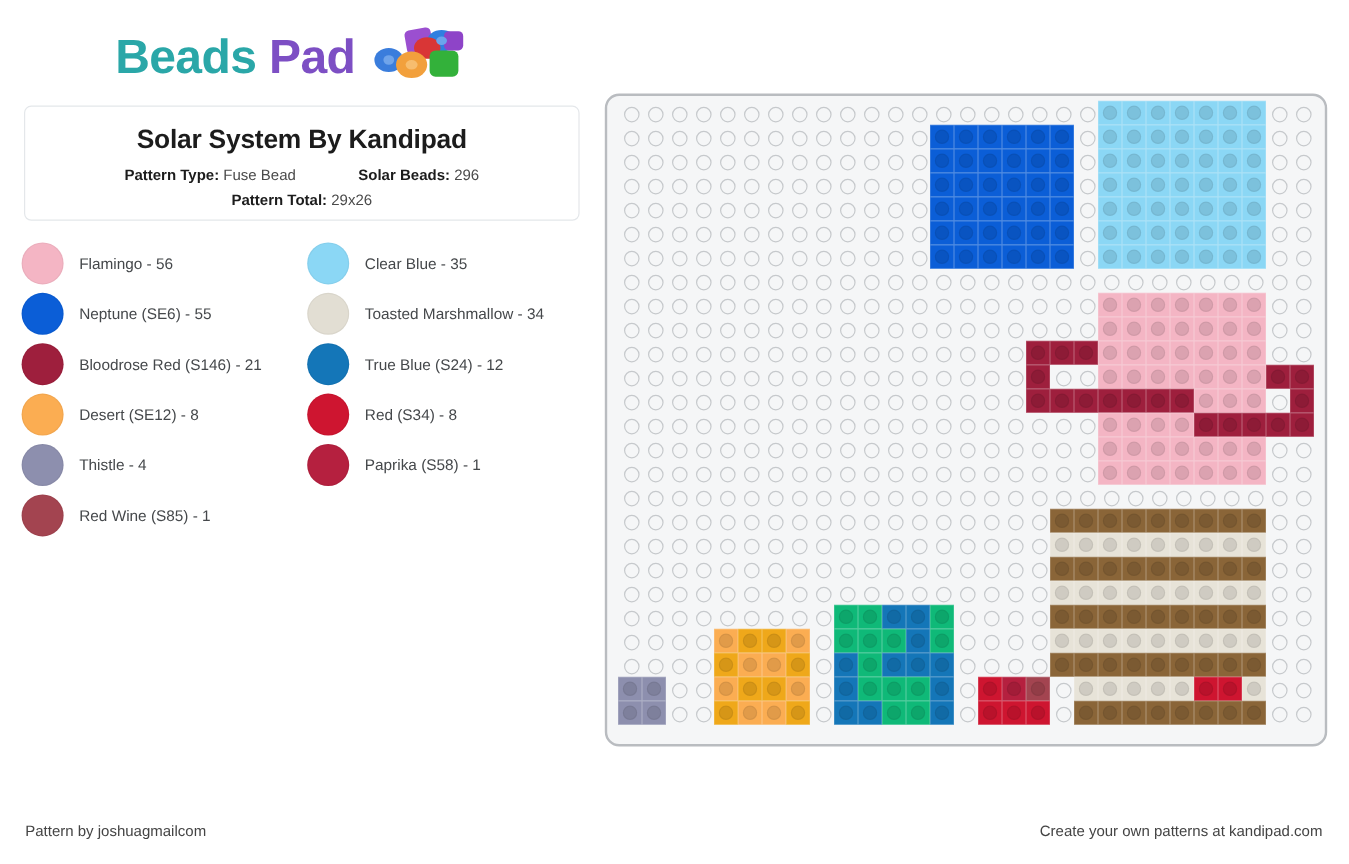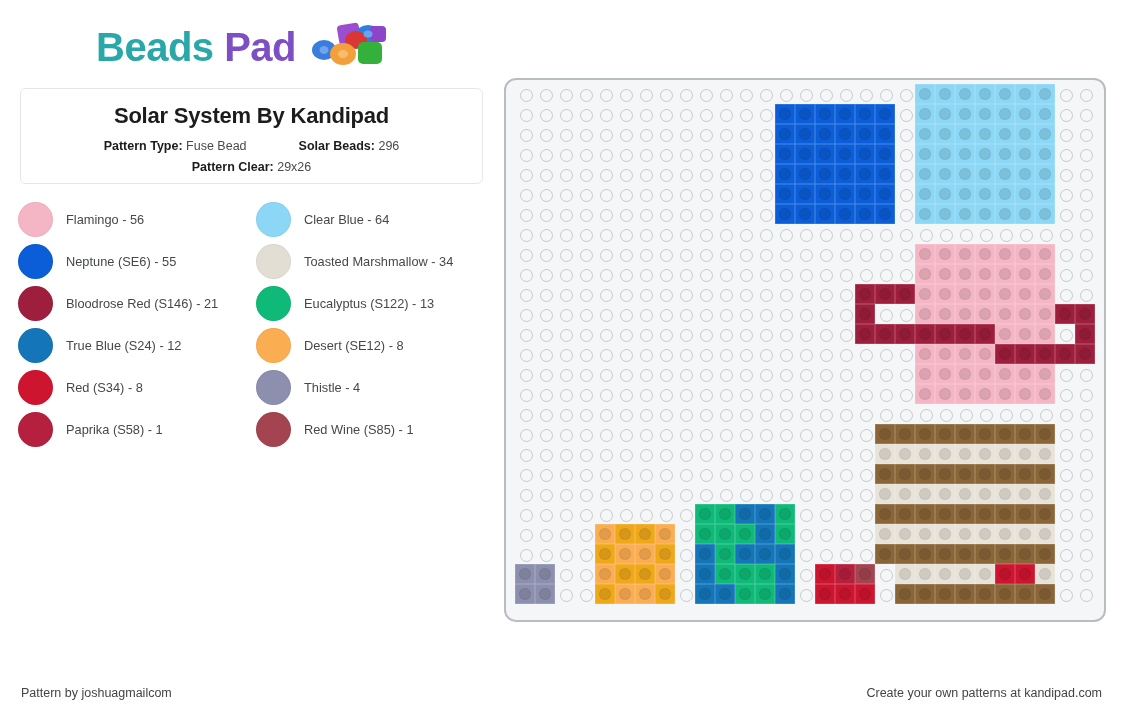--- a/index.html
+++ b/index.html
@@ -157,50 +157,46 @@
           <span class="info-label">Pattern Type:</span>
           <span class="info-value">Fuse Bead</span>
         </div>
         <div class="info-item">
           <span class="info-label">Solar Beads:</span>
           <span class="info-value">296</span>
         </div>
       </div>
       <div class="info-row single">
         <div class="info-item">
-          <span class="info-label">Pattern Clear:</span>
+          <span class="info-label">Pattern Total:</span>
           <span class="info-value">29x26</span>
         </div>
       </div>
     </div>
 
     <div class="legend" id="legend">
         <div class="legend-item">
           <div class="swatch" style="background: rgb(244, 181, 196);"></div>
           <div class="legend-label">Flamingo - 56</div>
         </div>
         <div class="legend-item">
           <div class="swatch" style="background: rgb(139, 215, 245);"></div>
-          <div class="legend-label">Clear Blue - 64</div>
+          <div class="legend-label">Clear Blue - 35</div>
         </div>
         <div class="legend-item">
           <div class="swatch" style="background: rgb(11, 94, 215);"></div>
           <div class="legend-label">Neptune (SE6) - 55</div>
         </div>
         <div class="legend-item">
           <div class="swatch" style="background: rgb(226, 222, 211);"></div>
           <div class="legend-label">Toasted Marshmallow - 34</div>
         </div>
         <div class="legend-item">
           <div class="swatch" style="background: rgb(158, 31, 61);"></div>
           <div class="legend-label">Bloodrose Red (S146) - 21</div>
-        </div>
-        <div class="legend-item">
-          <div class="swatch" style="background: rgb(15, 185, 120);"></div>
-          <div class="legend-label">Eucalyptus (S122) - 13</div>
         </div>
         <div class="legend-item">
           <div class="swatch" style="background: rgb(20, 118, 184);"></div>
           <div class="legend-label">True Blue (S24) - 12</div>
         </div>
         <div class="legend-item">
           <div class="swatch" style="background: rgb(251, 173, 82);"></div>
           <div class="legend-label">Desert (SE12) - 8</div>
         </div>
         <div class="legend-item">

